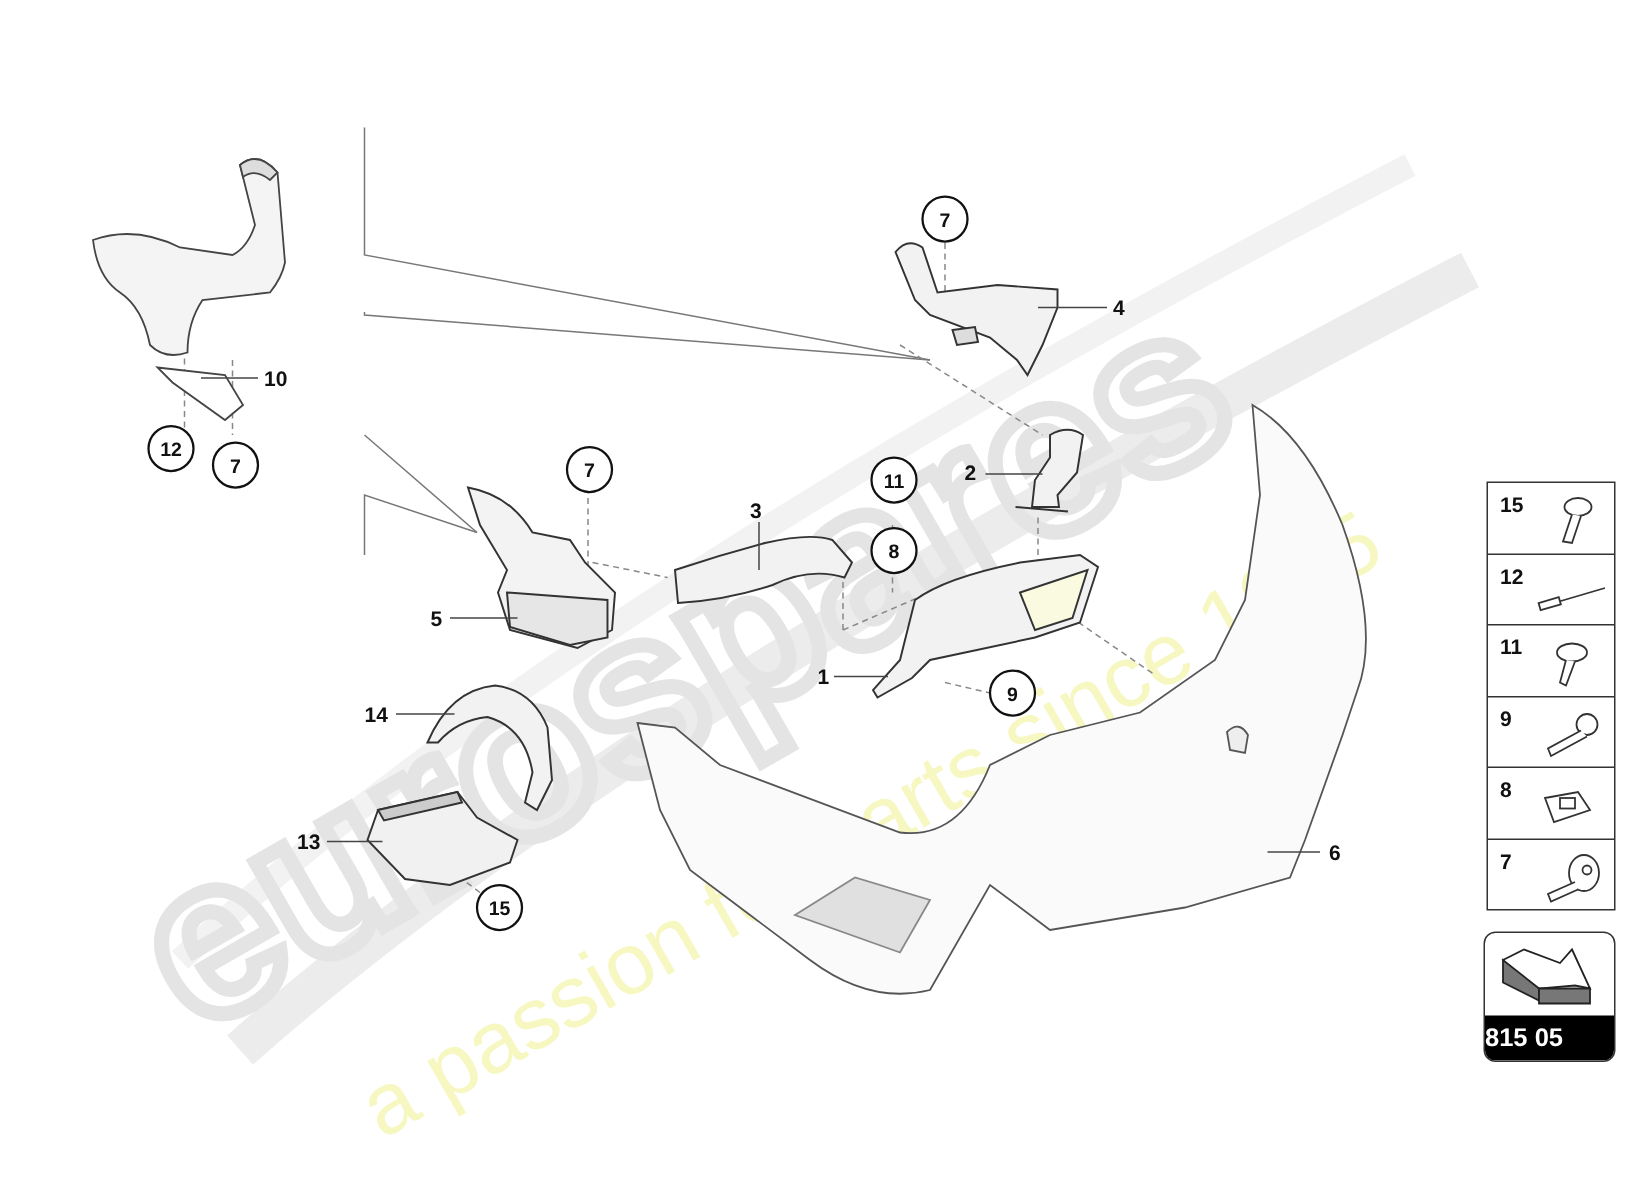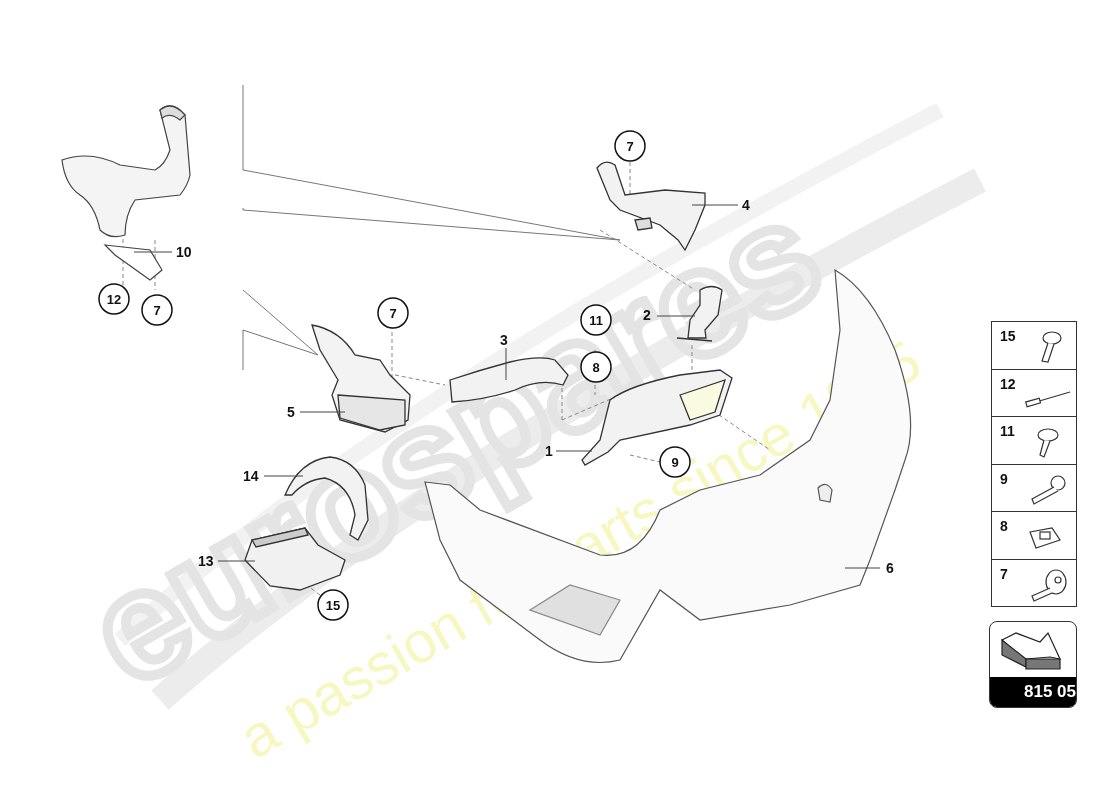--- a/index.html
+++ b/index.html
@@ -9,21 +9,21 @@
   .circle-num { font-family:"Liberation Sans", sans-serif; font-weight:bold; font-size:13px; fill:#111; }
   .wm-big { font-family:"Liberation Sans", sans-serif; font-weight:bold; font-size:150px; fill:none; stroke:#e4e4e4; stroke-width:10; }
   .wm-small { font-family:"Liberation Sans", sans-serif; font-size:58px; fill:#f7f7c2; }
   .legend { position:absolute; left:991px; top:321px; width:84px; border:1.5px solid #333; background:#fff; }
   .legend-row { height:46.5px; border-bottom:1.5px solid #333; position:relative; }
   .legend-row:last-child { border-bottom:none; }
   .legend-num { position:absolute; left:8px; top:6px; font-weight:bold; font-size:14px; color:#111; }
   .legend-icon { position:absolute; left:30px; top:6px; width:52px; height:38px; }
   .badge { position:absolute; left:989px; top:621px; width:86px; height:85px; border:1.5px solid #333; border-radius:8px; background:#fff; overflow:hidden; }
   .badge-arrow { position:absolute; left:6px; top:5px; width:74px; height:45px; }
-  .badge-label { position:absolute; left:0; bottom:0; width:100%; height:30px; background:#000; color:#fff; font-weight:bold; font-size:17px; text-align:right; line-height:30px; }
+  .badge-label { position:absolute; left:0; bottom:0; width:100%; height:30px; background:#000; color:#fff; font-weight:bold; font-size:17px; text-align:left; line-height:30px; }
 </style>
 </head>
 <body>
 
 <svg id="diagram" viewBox="0 0 1100 800" xmlns="http://www.w3.org/2000/svg">
 
   <g>
     <path d="M 160 700 Q 420 470 980 180" fill="none" stroke="#ececec" stroke-width="26"></path>
     <path d="M 120 640 Q 380 400 940 110" fill="none" stroke="#f2f2f2" stroke-width="16"></path>
     <text class="wm-big" x="130" y="690" transform="rotate(-30 130 690)">eurospares</text>

